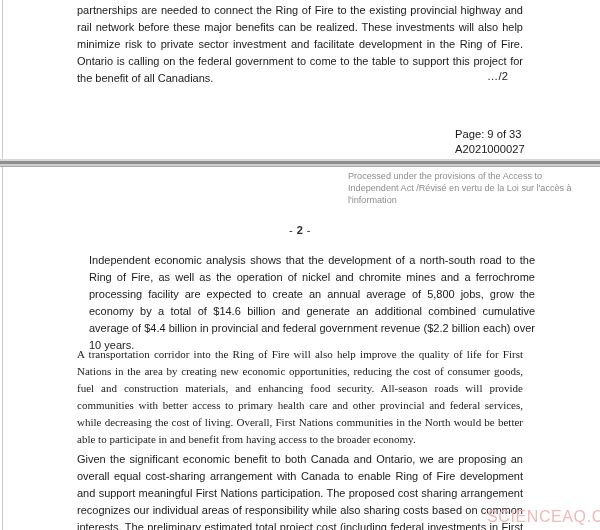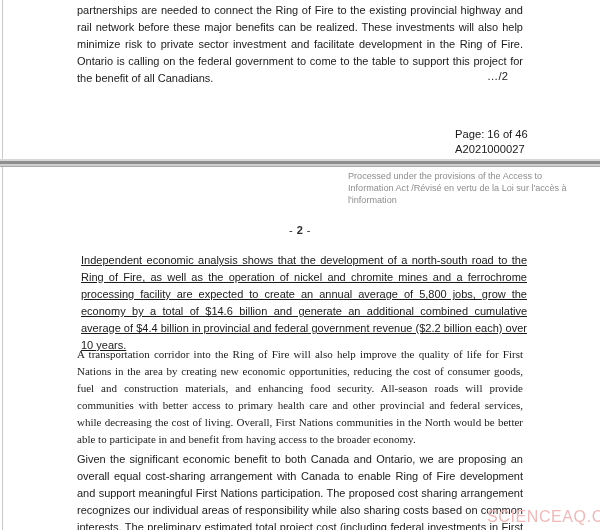--- a/index.html
+++ b/index.html
@@ -113,21 +113,21 @@
     position: absolute;
     left: 0;
     top: 56px;
     width: 600px;
     text-align: center;
     font-size: 11px;
     color: #2b2b2b;
     letter-spacing: 0.5px;
   }
   .folio b { font-weight: bold; }
-  .p2a { left: 81px; top: 84px;  width: 446px; text-decoration: underline; }
+  .p2a { left: 89px; top: 84px;  width: 446px; }
   .p2b { left: 77px; top: 178px; width: 446px; font-family: Liberation Serif, serif; }
   .p2c { left: 77px; top: 283px; width: 446px; }
   .watermark {
     position: absolute;
     left: 487px;
     top: 508px;
     font-size: 16px;
     letter-spacing: 0.6px;
     color: #f0b9b9;
     white-space: nowrap;
@@ -141,35 +141,35 @@
 
   <div class="scan-left-edge"></div>
 
   <div class="page-one">
 
     <div class="body-text p1-tail">partnerships are needed to connect the Ring of Fire to the existing provincial highway and rail network before these major benefits can be realized. These investments will also help minimize risk to private sector investment and facilitate development in the Ring of Fire. Ontario is calling on the federal government to come to the table to support this project for the benefit of all Canadians.</div>
 
     <div class="cont-marker">…/2</div>
 
     <div class="page-stamp">
-      <div>Page: 16 of 46</div>
+      <div>Page: 9 of 33</div>
       <div>A2021000027</div>
     </div>
   </div>
 
   <div class="page-separator">
     <div class="band-light-top"></div>
     <div class="band-dark"></div>
     <div class="band-light-bottom"></div>
     <div class="hairline"></div>
   </div>
 
   <div class="page-two">
 
-    <div class="atip-stamp">Processed under the provisions of the Access to Information Act /Révisé en vertu de la Loi sur l'accès à l'information</div>
+    <div class="atip-stamp">Processed under the provisions of the Access to Independent Act /Révisé en vertu de la Loi sur l'accès à l'information</div>
 
     <div class="folio">
       <span>- </span><b>2</b><span> -</span>
     </div>
 
     <div class="body-text p2a">Independent economic analysis shows that the development of a north-south road to the Ring of Fire, as well as the operation of nickel and chromite mines and a ferrochrome processing facility are expected to create an annual average of 5,800 jobs, grow the economy by a total of $14.6 billion and generate an additional combined cumulative average of $4.4 billion in provincial and federal government revenue ($2.2 billion each) over 10 years.</div>
 
     <div class="body-text p2b">A transportation corridor into the Ring of Fire will also help improve the quality of life for First Nations in the area by creating new economic opportunities, reducing the cost of consumer goods, fuel and construction materials, and enhancing food security. All-season roads will provide communities with better access to primary health care and other provincial and federal services, while decreasing the cost of living. Overall, First Nations communities in the North would be better able to participate in and benefit from having access to the broader economy.</div>
 
     <div class="body-text p2c">Given the significant economic benefit to both Canada and Ontario, we are proposing an overall equal cost-sharing arrangement with Canada to enable Ring of Fire development and support meaningful First Nations participation. The proposed cost sharing arrangement recognizes our individual areas of responsibility while also sharing costs based on common interests. The preliminary estimated total project cost (including federal investments in First Nations social programs) is $1.1- $1.6 billion.</div>

